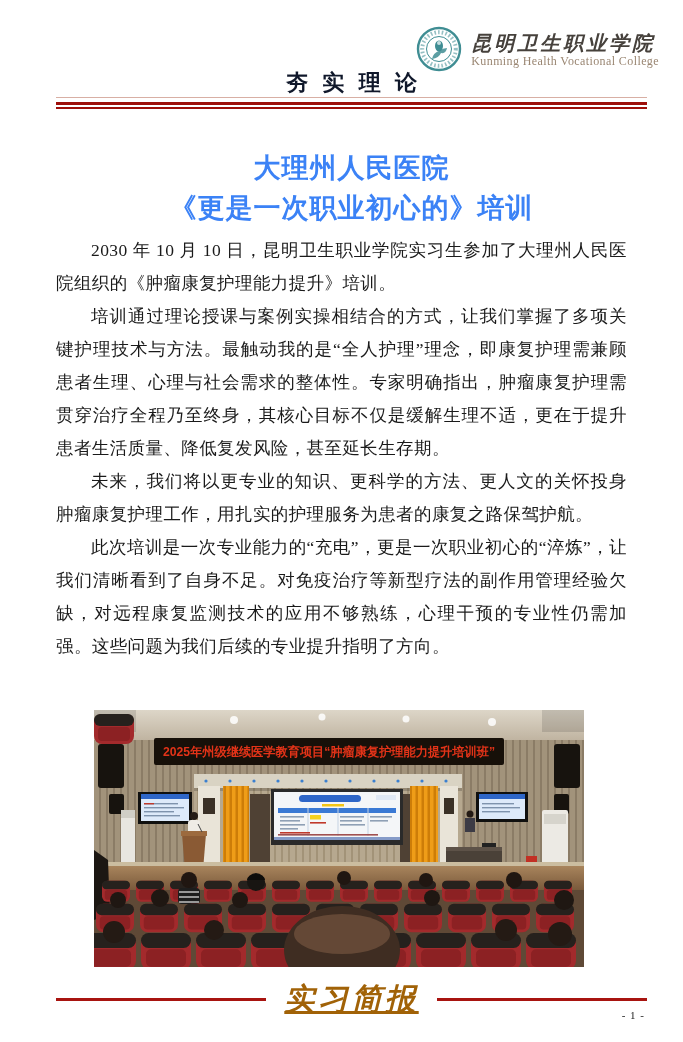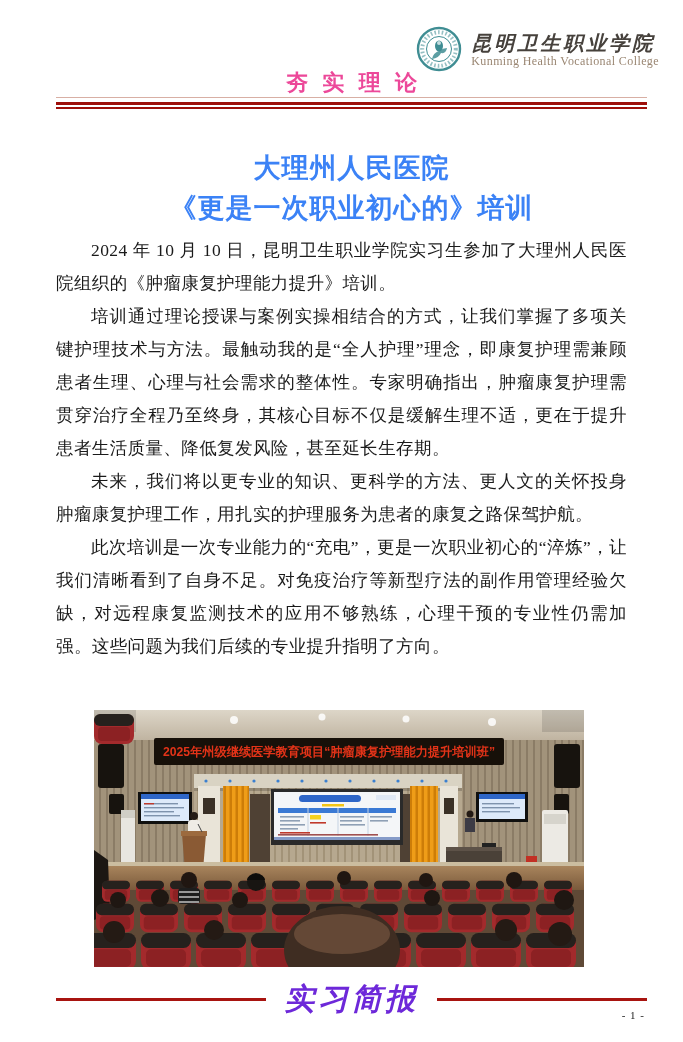--- a/index.html
+++ b/index.html
@@ -9,39 +9,39 @@
   
   .logo-row{position:absolute;top:16px;right:44px;display:flex;align-items:center;gap:9px;}
   .logo-text{display:flex;flex-direction:column;align-items:flex-start;}
   .logo-zh{font-size:20px;font-weight:bold;font-style:italic;color:#46413c;letter-spacing:3px;line-height:24px;}
   .logo-en{font-size:12px;color:#9a8672;letter-spacing:.4px;line-height:12px;}
 
   
   .section-header{position:absolute;top:60px;left:56px;right:56px;height:27px;text-align:center;
                   border-bottom:1px solid #d8afa4;}
   .section-title{display:inline-block;font-family:"Liberation Sans","DejaVu Sans",sans-serif;
-                 font-size:22px;font-weight:bold;color:#ec4899;letter-spacing:.65em;padding-left:.65em;line-height:26px;}
+                 font-size:22px;font-weight:bold;color:#0f172a;letter-spacing:.65em;padding-left:.65em;line-height:26px;}
   .rule{position:absolute;left:56px;right:56px;background:#9e0f0a;}
   .rule-thick{top:92px;height:3px;}
   .rule-thin{top:97px;height:2px;}
 
   
   .title-block{position:absolute;top:138px;left:0;right:0;text-align:center;font-weight:bold;color:#3b82f6;}
   .title-line{font-size:27px;line-height:40px;letter-spacing:1px;}
   .body-text{position:absolute;top:224px;left:56px;width:571px;text-align:justify;}
   .body-text p{margin:0;font-size:17.5px;line-height:33px;text-indent:2em;letter-spacing:.4px;}
 
   
   .photo{position:absolute;top:700px;left:94px;width:506px;height:257px;margin:0;}
   .photo svg{display:block;}
 
   
   .footer{position:absolute;top:971px;left:56px;right:56px;height:36px;display:flex;align-items:center;}
   .footer-line{flex:1;height:3px;background:#a81410;}
-  .footer-label{font-size:30px;font-weight:bold;font-style:italic;color:#6d28d9;margin:0 18px;letter-spacing:.12em;line-height:36px;}
+  .footer-label{font-size:30px;font-weight:bold;font-style:italic;color:#a16207;margin:0 18px;letter-spacing:.12em;line-height:36px;text-decoration:underline;}
   .page-number{position:absolute;top:999px;right:58px;font-size:11px;color:#222;letter-spacing:1px;}
 </style>
 </head>
 <body>
 
 <div class="page">
 
   <header class="logo-row">
     <svg width="46" height="46" viewBox="0 0 46 46">
       <g fill="none" stroke="#3f8d93">
@@ -66,21 +66,21 @@
   </div>
   <div class="rule rule-thick"></div>
   <div class="rule rule-thin"></div>
 
   <div class="title-block">
     <div class="title-line">大理州人民医院</div>
     <div class="title-line">《更是一次职业初心的》培训</div>
   </div>
 
   <div class="body-text">
-    <p>2024 年 10 月 10 日，昆明卫生职业学院实习生参加了大理州人民医院组织的《肿瘤康复护理能力提升》培训。</p>
+    <p>2030 年 10 月 10 日，昆明卫生职业学院实习生参加了大理州人民医院组织的《肿瘤康复护理能力提升》培训。</p>
     <p>培训通过理论授课与案例实操相结合的方式，让我们掌握了多项关键护理技术与方法。最触动我的是“全人护理”理念，即康复护理需兼顾患者生理、心理与社会需求的整体性。专家明确指出，肿瘤康复护理需贯穿治疗全程乃至终身，其核心目标不仅是缓解生理不适，更在于提升患者生活质量、降低复发风险，甚至延长生存期。</p>
     <p>未来，我们将以更专业的知识、更科学的方法、更人文的关怀投身肿瘤康复护理工作，用扎实的护理服务为患者的康复之路保驾护航。</p>
     <p>此次培训是一次专业能力的“充电”，更是一次职业初心的“淬炼”，让我们清晰看到了自身不足。对免疫治疗等新型疗法的副作用管理经验欠缺，对远程康复监测技术的应用不够熟练，心理干预的专业性仍需加强。这些问题为我们后续的专业提升指明了方向。</p>
   </div>
 
   <figure class="photo">
     <svg viewBox="0 0 490 257" width="490" height="257" preserveAspectRatio="none">
       <defs>
         <linearGradient id="ceil" x1="0" y1="0" x2="0" y2="1">
           <stop offset="0" stop-color="#ddd6c8"></stop>

